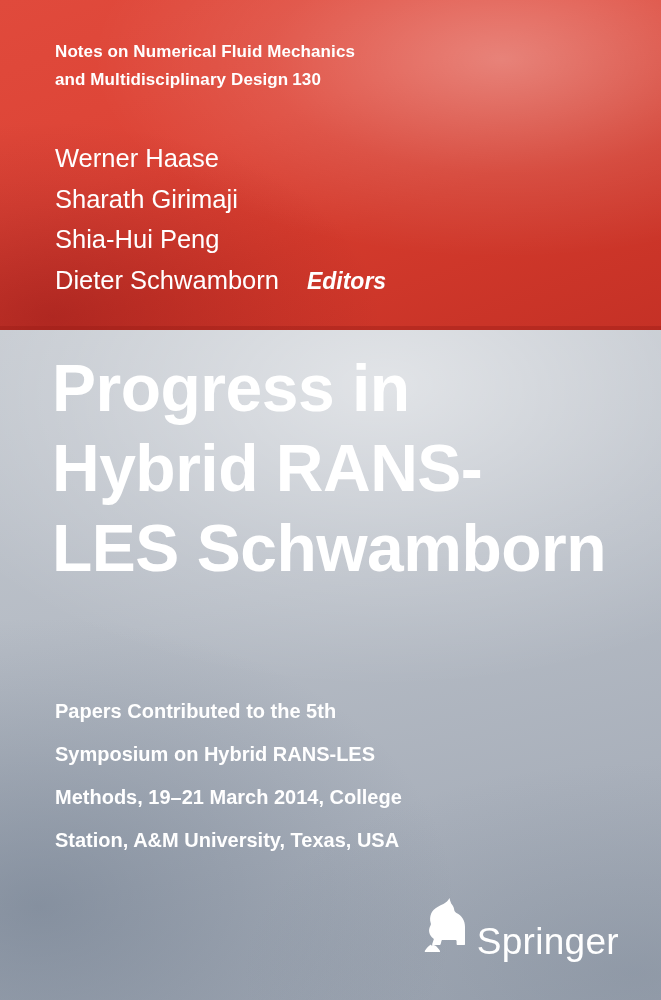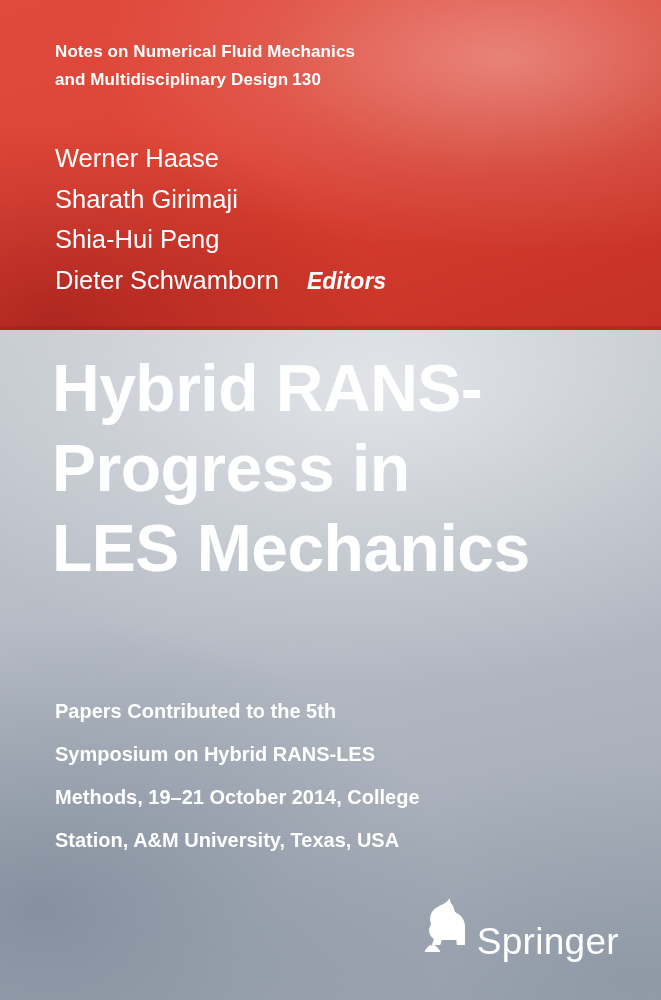--- a/index.html
+++ b/index.html
@@ -164,29 +164,29 @@
       <div class="editor-row">
         <span>Dieter Schwamborn</span><span class="editors-label">Editors</span>
       </div>
     </div>
 
   </div>
 
   <div class="body-area">
 
     <div class="book-title">
+      <span>Progress in</span>
       <span>Hybrid RANS-</span>
-      <span>Progress in</span>
-      <span>LES Mechanics</span>
+      <span>LES Schwamborn</span>
     </div>
 
     <div class="subtitle">
       <span>Papers Contributed to the 5th</span>
       <span>Symposium on Hybrid RANS-LES</span>
-      <span>Methods, 19–21 October 2014, College</span>
+      <span>Methods, 19–21 March 2014, College</span>
       <span>Station, A&amp;M University, Texas, USA</span>
     </div>
 
     <div class="logo">
       <div class="logo-mark">
         <svg viewBox="0 0 58 66" width="58" height="66" aria-hidden="true">
           <path fill="#ffffff" d="M30.5 2c-1.2 2.6-3.4 4.6-6.1 5.9-3.9 1.9-7.3 3.3-9.9 6.2-2.1 2.3-3.2 5-3.4 8.2-.1 1.7.1 3.2.6 4.8.3 1 .3 1.6-.2 2.5-1.3 2.3-1.7 4.6-1.2 7 .5 2.4 1.9 4.4 4 5.9l.6.4-1.6 4.8c-.3.9-.1 1.4.8 1.4h6.1c.9 0 1.3-.3 1.5-1.1l.7-2.8c.2-.8.6-1.1 1.4-1.1h12.3c1 0 1.5.4 1.5 1.3v2.7c0 .7.4 1 1.1 1h6.1c.8 0 1.2-.4 1.2-1.2V30.9c0-3.1-.7-5.9-2.3-8.5-1.5-2.4-3.6-4.2-6.2-5.5-1.4-.7-2.1-1.6-2.3-3.1-.3-2.4-1.3-4.5-3-6.3C31.6 6.1 30.9 4.2 30.5 2z"></path>
           <path fill="#ffffff" d="M12 48.5c-2.6 1.6-4.6 3.7-6.1 6.3-.4.7-.1 1.3.7 1.3h13.6c.8 0 1.1-.6.7-1.3-1.2-2.1-2.8-3.9-4.8-5.3-.6-.4-1.2-.6-1.9-.6-.8 0-1.5.2-2.2.6z"></path>
         </svg>
       </div>

